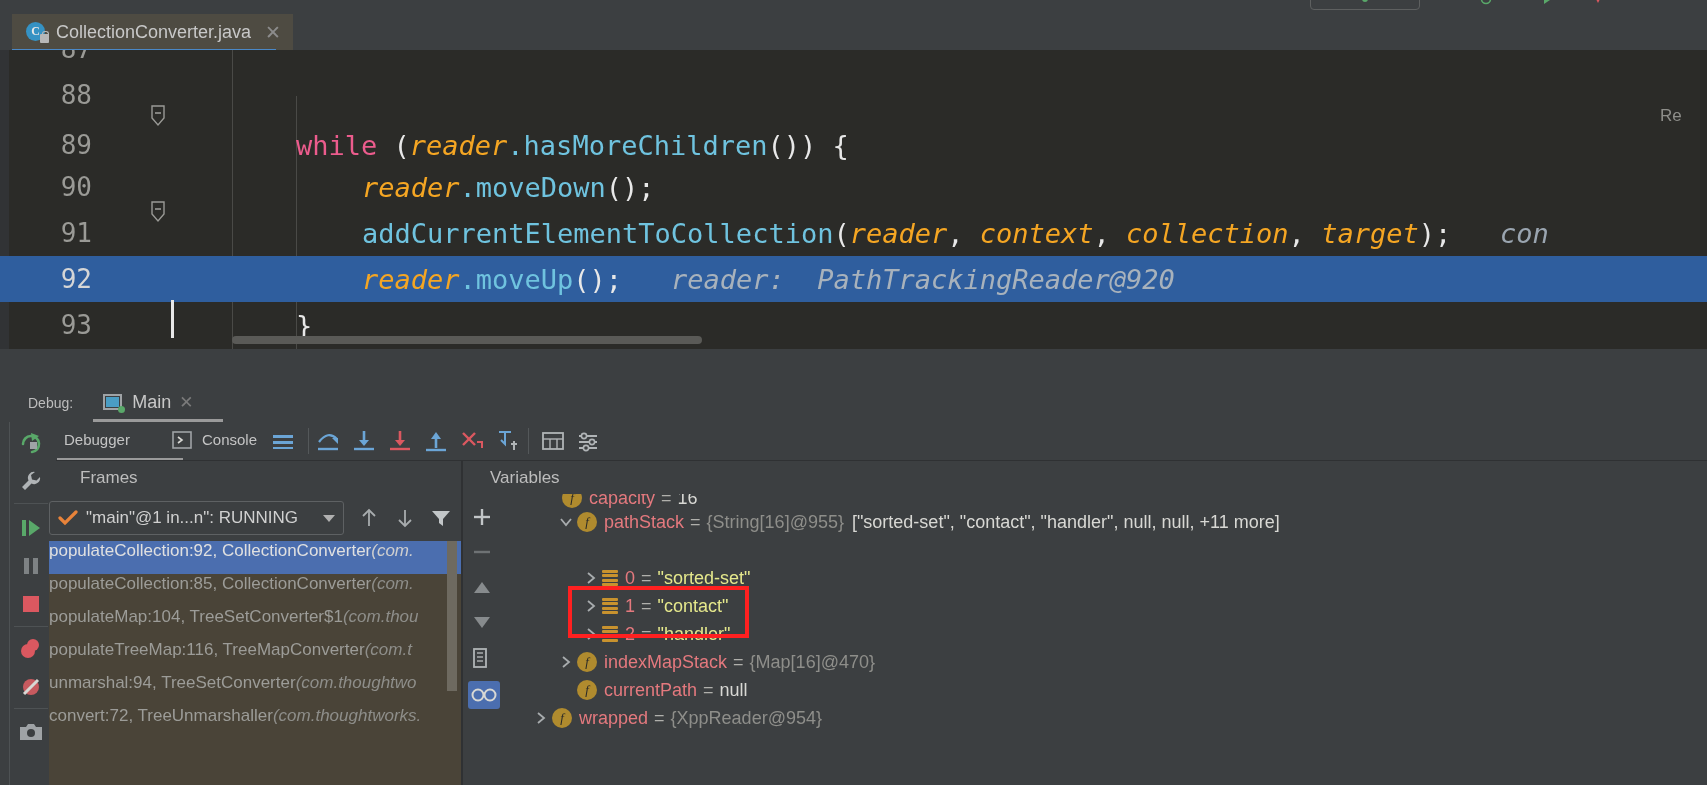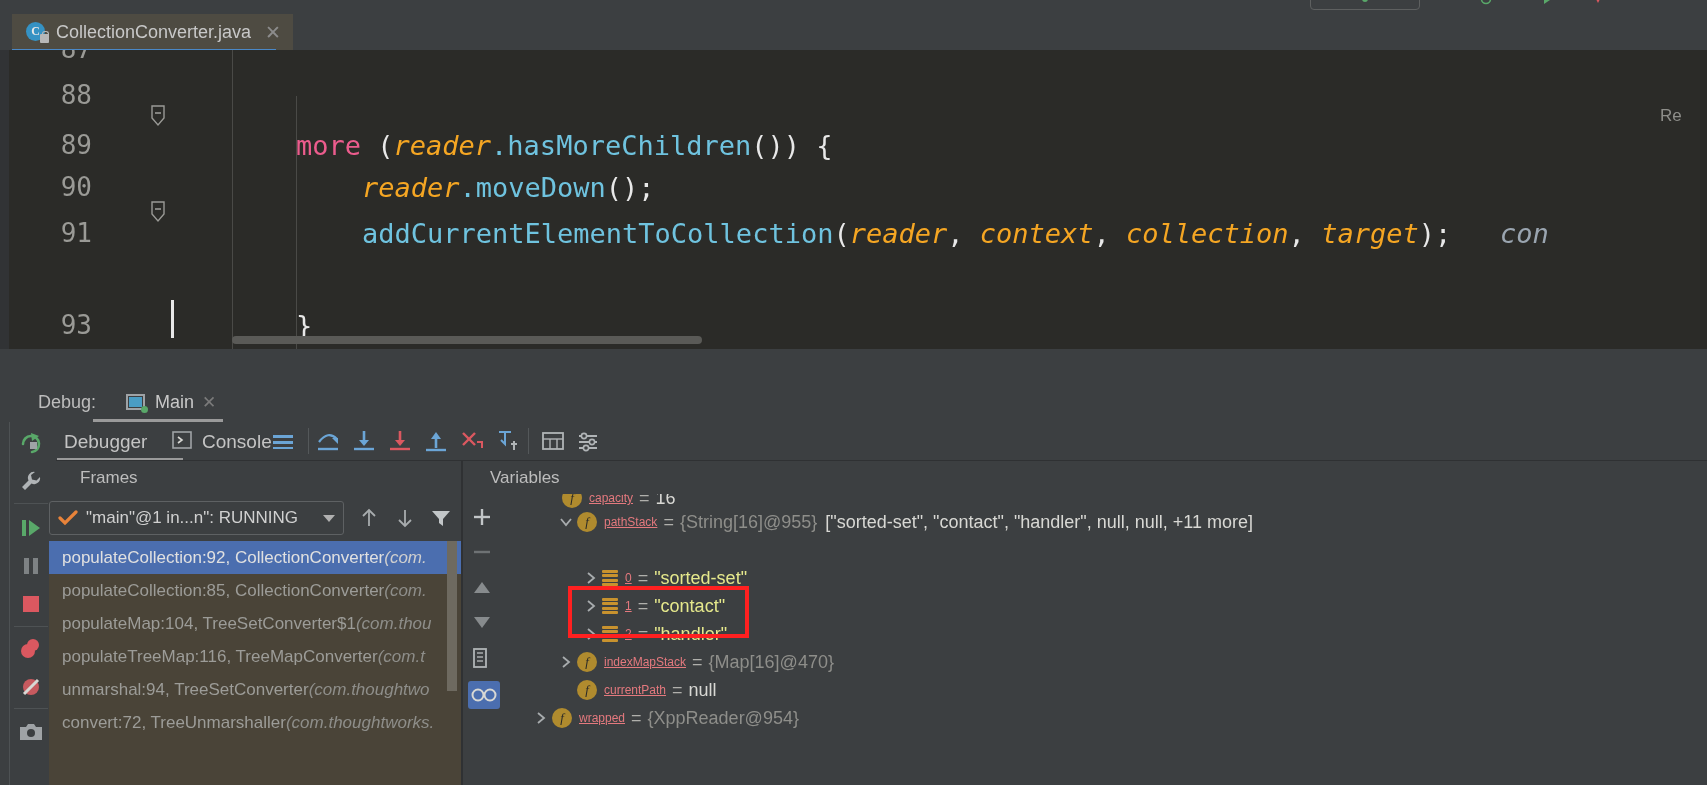--- a/index.html
+++ b/index.html
@@ -127,21 +127,21 @@
     padding-left: 170px; gap: 12px;
   }
   .bc-item { color: #B4B4B0; font-size: 18px; }
   .bc-sep { color: #9A9A96; font-size: 16px; }
 
   
   .debug-header {
     position: absolute; left: 0; top: 383px; width: 1707px; height: 39px;
     background: #3C3F41; display: flex; align-items: center;
   }
-  .debug-label { color: #BDBDBD; font-size: 18px; margin-left: 38px; }
+  .debug-label { color: #BDBDBD; font-size: 14px; margin-left: 28px; }
   .debug-tab {
     display: flex; align-items: center; gap: 8px; margin-left: 30px;
     position: relative;
   }
   .mainicon { position: relative; width: 21px; height: 18px; }
   .mainicon .outer {
     position: absolute; left: 0; top: 0; width: 19px; height: 16px;
     border: 2px solid #9FA3A6; background: #3C3F41;
   }
   .mainicon .inner {
@@ -174,21 +174,21 @@
   }
   .lb-sep {
     position: absolute; left: 14px; width: 34px; height: 1px; background: #4E5254;
   }
 
   
   .dbg-tabs {
     position: absolute; left: 56px; top: 422px; width: 1651px; height: 38px;
     background: #3C3F41; display: flex; align-items: center;
   }
-  .dbg-tab { color: #C4C4C4; font-size: 19px; margin-left: 0; position: relative; }
+  .dbg-tab { color: #C4C4C4; font-size: 15px; margin-left: 0; position: relative; }
   .dbg-tab-underline {
     position: absolute; left: 57px; top: 458px; width: 126px; height: 3px;
     background: #9A9A9A;
   }
   .tb-ic {
     position: absolute; top: 428px; width: 26px; height: 26px;
   }
   .tb-sep {
     position: absolute; top: 428px; width: 1px; height: 26px; background: #54585A;
   }
@@ -225,22 +225,22 @@
               border-right: 6px solid transparent; border-top: 7px solid #B0B0B0; }
 
   .frames-nav { position: absolute; top: 506px; width: 24px; height: 24px; }
 
   
   .frames-list {
     position: absolute; left: 49px; top: 541px; width: 412px; height: 244px;
     background: #4A4438; overflow: hidden;
   }
   .frame-row {
-    height: 33px; display: flex; align-items: center;
-    padding-left: 13px; white-space: nowrap; overflow: hidden;
+    height: 33px; display: flex; align-items: flex-start;
+    white-space: nowrap; overflow: hidden;
   }
   .frame-row.sel { background: #4B6EAF; }
   .frame-main { color: #9C9C98; font-size: 17px; }
   .frame-row.sel .frame-main { color: #E0E0E0; }
   .frame-pkg { color: #8E8E8A; font-size: 17px; font-style: italic; }
   .frame-row.sel .frame-pkg { color: #CFCFCF; }
   .frames-scrollbar {
     position: absolute; left: 447px; top: 541px; width: 10px; height: 150px;
     background: #6E6A60;
   }
@@ -270,21 +270,21 @@
     background: #B08B2E; color: #2B2B28; font-size: 13px; font-style: italic;
     display: flex; align-items: center; justify-content: center;
     font-family: "Liberation Serif", serif; margin-right: 7px;
   }
   .ico-arr {
     width: 16px; height: 18px; flex: none; margin-right: 7px;
     display: flex; flex-direction: column; justify-content: space-between;
     padding: 1px 0;
   }
   .ico-arr i { display: block; height: 3px; background: #C8922E; border-radius: 1px; }
-  .v-name { color: #E4797E; font-size: 12px; text-decoration: underline; }
+  .v-name { color: #E4797E; font-size: 18px; }
   .v-eq   { color: #B0B0AC; font-size: 18px; margin: 0 6px; }
   .v-type { color: #8E8E8A; font-size: 18px; }
   .v-val  { color: #D8D8D4; font-size: 18px; }
   .v-str  { color: #E5E88C; font-size: 18px; }
   .v-note { color: #C0C0BC; font-size: 18px; }
   .v-null { color: #D8D8D4; font-size: 18px; }
 
   
   .annot-box {
     position: absolute; left: 568px; top: 586px; width: 181px; height: 52px;
@@ -349,33 +349,37 @@
     </div>
 
     <div class="line" style="top:72px">
       <span class="ln">89</span>
       <span class="fold" style="top:79px">
         <svg width="20" height="24" viewBox="0 0 20 24">
           <path d="M4 1 H16 V13 L10 20 L4 13 Z" fill="none" stroke="#9A9A96" stroke-width="1.4"></path>
           <line x1="7" y1="8" x2="13" y2="8" stroke="#9A9A96" stroke-width="1.6"></line>
         </svg>
       </span>
-      <span class="code" style="left:296px"><span class="kw">more</span><span class="pln"> (</span><span class="par">reader</span><span class="cal">.</span><span class="cal">hasMoreChildren</span><span class="pln">()) {</span></span>
+      <span class="code" style="left:296px"><span class="kw">while</span><span class="pln"> (</span><span class="par">reader</span><span class="cal">.</span><span class="cal">hasMoreChildren</span><span class="pln">()) {</span></span>
     </div>
 
     <div class="line" style="top:114px">
       <span class="ln">90</span>
       <span class="code" style="left:362px"><span class="par">reader</span><span class="cal">.</span><span class="cal">moveDown</span><span class="pln">();</span></span>
     </div>
 
     <div class="line" style="top:160px">
       <span class="ln">91</span>
       <span class="code" style="left:362px"><span class="cal">addCurrentElementToCollection</span><span class="pln">(</span><span class="par">reader</span><span class="pln">, </span><span class="par">context</span><span class="pln">, </span><span class="par">collection</span><span class="pln">, </span><span class="par">target</span><span class="pln">);</span><span class="hint">   </span><span class="hint">con</span></span>
     </div>
 
+    <div class="line hl" style="top:206px">
+      <span class="ln">92</span>
+      <span class="code" style="left:362px"><span class="par">reader</span><span class="cal">.</span><span class="cal">moveUp</span><span class="pln">();</span><span class="hint-l">   </span><span class="hint-l">reader:  PathTrackingReader@920</span></span>
+    </div>
     <div class="caret"></div>
 
     <div class="line" style="top:252px">
       <span class="ln">93</span>
 
       <span class="code" style="left:296px"><span class="pln">}</span></span>
     </div>
 
     <span class="rtxt" style="left:1660px; top:56px;">Re</span>
   </div>

